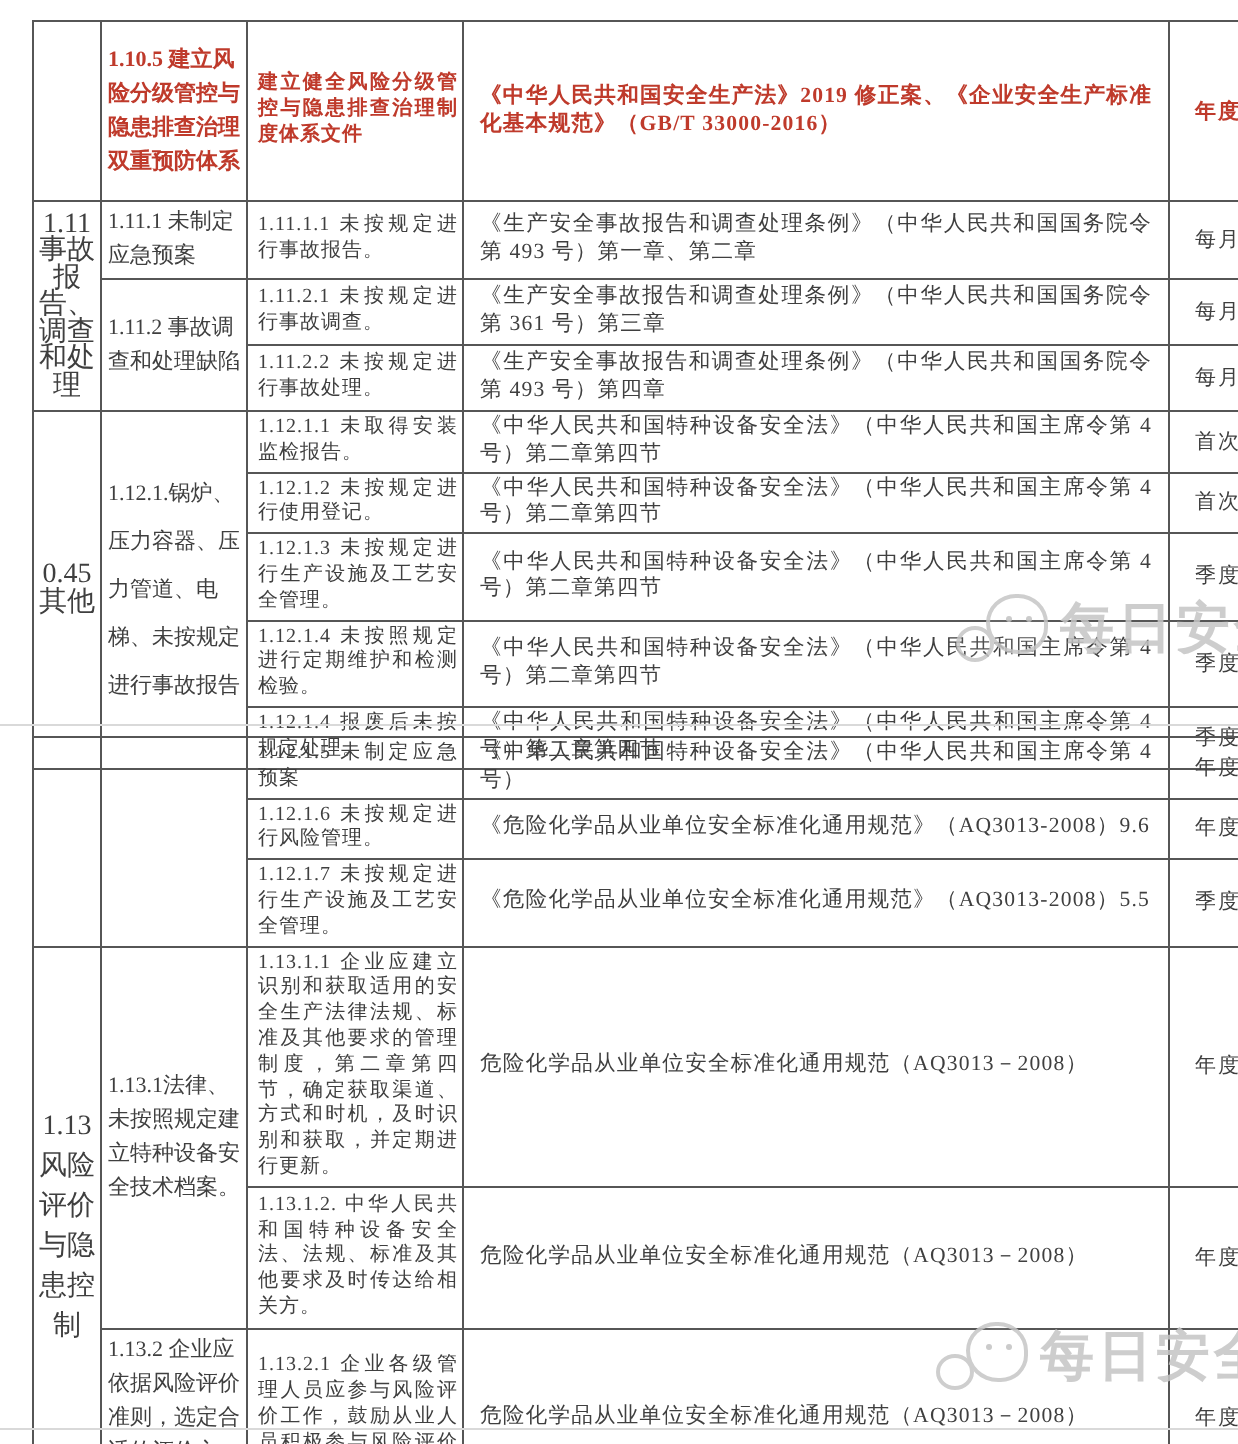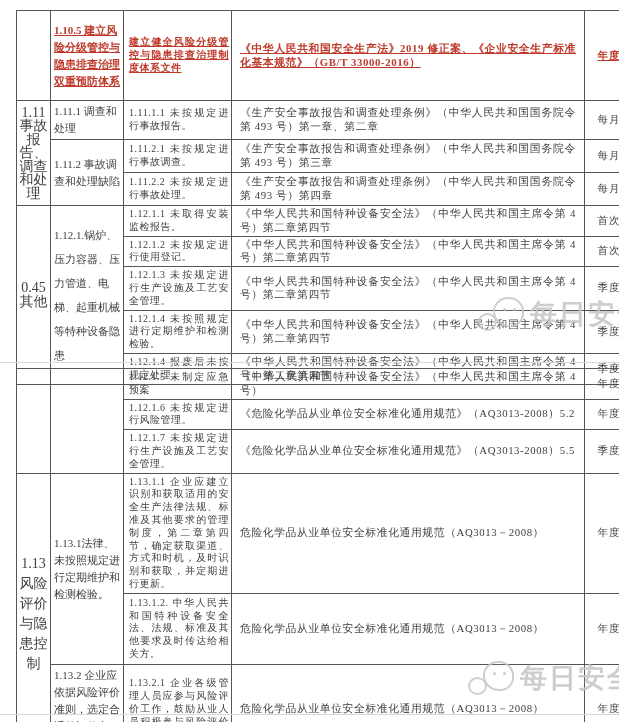--- a/index.html
+++ b/index.html
@@ -17,21 +17,21 @@
     border:1px solid #565656;vertical-align:middle;overflow:hidden;
     word-break:break-all;
   }
   .c1{width:31px;text-align:center;font-size:14px;line-height:13.5px;padding:1px;}
   .c1.tall{line-height:20px;}
   .c2{width:66px;font-size:11px;line-height:17px;padding:2px 3px;text-align:left;}
   .c2.loose{line-height:24px;}
   .c3{width:100px;font-size:10px;line-height:12.8px;padding:2px 2px 2px 5px;text-align:justify;letter-spacing:0.5px;}
   .c4{width:336px;font-size:10.8px;line-height:13.8px;padding:1px 8px;text-align:justify;letter-spacing:0.6px;}
   .c5{width:46px;text-align:center;font-size:10.5px;letter-spacing:1px;}
-  tr.red td{color:#bf3a2b;font-weight:bold;text-decoration:underline;}
+  tr.red td{color:#bf3a2b;font-weight:bold;}
   .divider{position:absolute;left:0;width:619px;height:1px;background:#d9d9d9;}
   
   .wm{
     position:absolute;display:flex;align-items:center;gap:6px;
     pointer-events:none;z-index:50;opacity:0.85;
   }
   .wm-logo{position:relative;width:46px;height:34px;flex:0 0 auto;}
   .wm-logo .big{
     position:absolute;right:0;top:0;width:27px;height:26px;border:2.5px solid #c6c6c6;
     border-radius:50% 50% 46% 54%;background:rgba(255,255,255,0.1);
@@ -59,39 +59,39 @@
     <tbody>
         <tr class="red" style="height:90px;">
       <td class="c1"></td>
       <td class="c2">1.10.5 建立风险分级管控与隐患排查治理双重预防体系</td>
       <td class="c3">建立健全风险分级管控与隐患排查治理制度体系文件</td>
       <td class="c4">《中华人民共和国安全生产法》2019 修正案、《企业安全生产标准化基本规范》（GB/T 33000-2016）</td>
       <td class="c5">年度</td>
     </tr>
     <tr style="height:34px;">
       <td class="c1" rowspan="3">1.11 事故报告、调查和处理</td>
-      <td class="c2">1.11.1 调查和处理</td>
+      <td class="c2">1.11.1 未制定应急预案</td>
       <td class="c3">1.11.1.1 未按规定进行事故报告。</td>
       <td class="c4">《生产安全事故报告和调查处理条例》（中华人民共和国国务院令第 493 号）第一章、第二章</td>
       <td class="c5">每月</td>
     </tr>
     <tr style="height:33px;">
       <td class="c2" rowspan="2">1.11.2 事故调查和处理缺陷</td>
       <td class="c3">1.11.2.1 未按规定进行事故调查。</td>
-      <td class="c4">《生产安全事故报告和调查处理条例》（中华人民共和国国务院令第 493 号）第三章</td>
+      <td class="c4">《生产安全事故报告和调查处理条例》（中华人民共和国国务院令第 361 号）第三章</td>
       <td class="c5">每月</td>
     </tr>
     <tr style="height:33px;">
       <td class="c3">1.11.2.2 未按规定进行事故处理。</td>
       <td class="c4">《生产安全事故报告和调查处理条例》（中华人民共和国国务院令第 493 号）第四章</td>
       <td class="c5">每月</td>
     </tr>
     <tr style="height:28px;">
       <td class="c1" rowspan="5">0.45 其他</td>
-      <td class="c2 loose" rowspan="5">1.12.1.锅炉、压力容器、压力管道、电梯、起重机械等特种设备隐患</td>
+      <td class="c2 loose" rowspan="5">1.12.1.锅炉、压力容器、压力管道、电梯、未按规定进行事故报告</td>
       <td class="c3">1.12.1.1 未取得安装监检报告。</td>
       <td class="c4">《中华人民共和国特种设备安全法》（中华人民共和国主席令第 4 号）第二章第四节</td>
       <td class="c5">首次</td>
     </tr>
     <tr style="height:29px;">
       <td class="c3">1.12.1.2 未按规定进行使用登记。</td>
       <td class="c4">《中华人民共和国特种设备安全法》（中华人民共和国主席令第 4 号）第二章第四节</td>
       <td class="c5">首次</td>
     </tr>
     <tr style="height:38px;">
@@ -118,31 +118,31 @@
     <tbody>
         <tr style="height:29px;">
       <td class="c1" rowspan="3"></td>
       <td class="c2" rowspan="3"></td>
       <td class="c3">1.12.1.5 未制定应急预案</td>
       <td class="c4">《中华人民共和国特种设备安全法》（中华人民共和国主席令第 4 号）</td>
       <td class="c5">年度</td>
     </tr>
     <tr style="height:29px;">
       <td class="c3">1.12.1.6 未按规定进行风险管理。</td>
-      <td class="c4">《危险化学品从业单位安全标准化通用规范》（AQ3013-2008）5.2</td>
+      <td class="c4">《危险化学品从业单位安全标准化通用规范》（AQ3013-2008）9.6</td>
       <td class="c5">年度</td>
     </tr>
     <tr style="height:36px;">
       <td class="c3">1.12.1.7 未按规定进行生产设施及工艺安全管理。</td>
       <td class="c4">《危险化学品从业单位安全标准化通用规范》（AQ3013-2008）5.5</td>
       <td class="c5">季度</td>
     </tr>
     <tr style="height:116px;">
       <td class="c1 tall" rowspan="3">1.13 风险评价与隐患控制</td>
-      <td class="c2" rowspan="2">1.13.1法律、未按照规定进行定期维护和检测检验。</td>
+      <td class="c2" rowspan="2">1.13.1法律、未按照规定建立特种设备安全技术档案。</td>
       <td class="c3">1.13.1.1 企业应建立识别和获取适用的安全生产法律法规、标准及其他要求的管理制度，第二章第四节，确定获取渠道、方式和时机，及时识别和获取，并定期进行更新。</td>
       <td class="c4">危险化学品从业单位安全标准化通用规范（AQ3013－2008）</td>
       <td class="c5">年度</td>
     </tr>
     <tr style="height:71px;">
       <td class="c3">1.13.1.2. 中华人民共和国特种设备安全法、法规、标准及其他要求及时传达给相关方。</td>
       <td class="c4">危险化学品从业单位安全标准化通用规范（AQ3013－2008）</td>
       <td class="c5">年度</td>
     </tr>
     <tr style="height:61px;">

